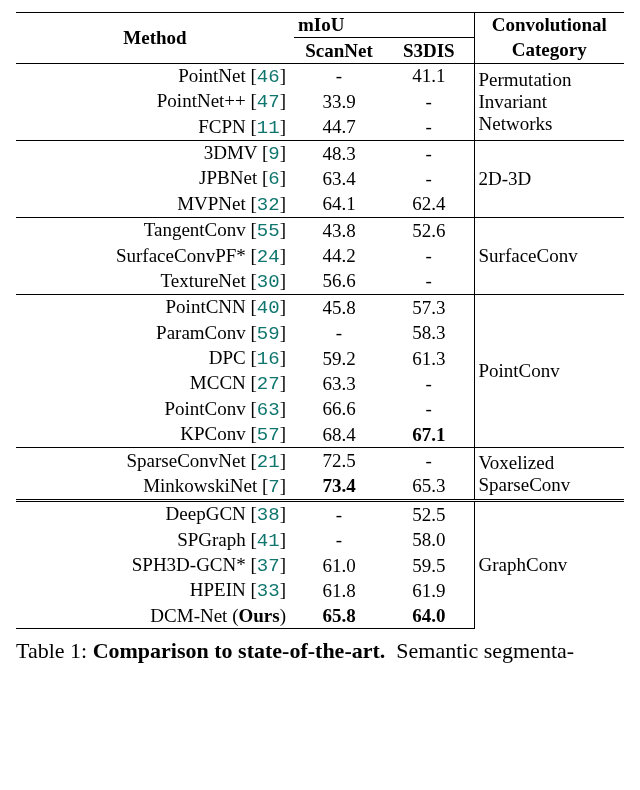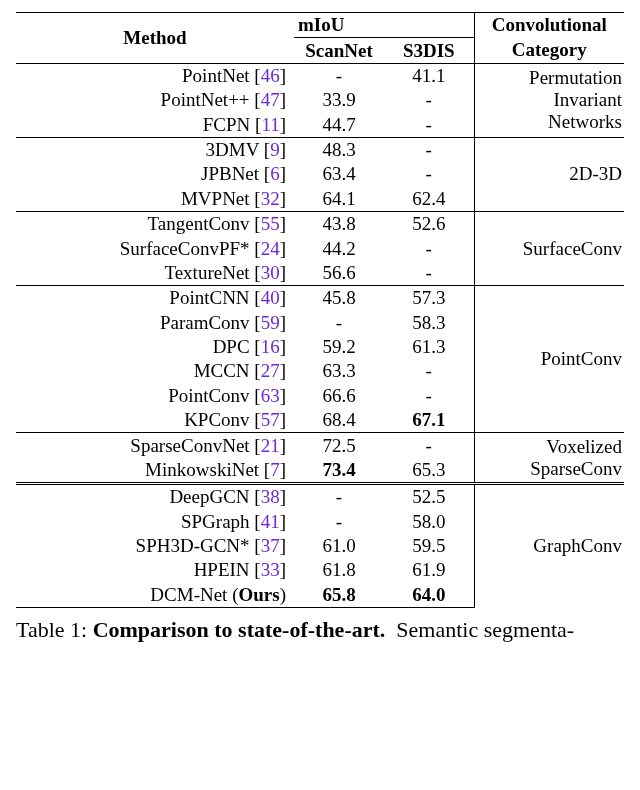--- a/index.html
+++ b/index.html
@@ -26,21 +26,21 @@
     .method-col {
       text-align: right;
       padding-right: 8px;
       white-space: nowrap;
     }
     .num-col {
       text-align: center;
       width: 90px;
     }
     .cat-col {
-      text-align: right;
+      text-align: left;
       padding-right: 2px;
       width: 150px;
       border-left: 1px solid #000;
     }
     .hdr-method {
       text-align: center;
       vertical-align: middle;
       margin-top: 8px;
     }
     .hdr-miou-top {
@@ -57,21 +57,22 @@
     .mid-rule-top td {
       border-top: 1px solid #000;
     }
     .dbl-rule td {
       border-top: 3px double #000;
     }
     .bottom-rule td {
       border-bottom: 1.5px solid #000;
     }
     .ref {
-      color: #6d28d9;
+      color: #0f766e;
+      font-family: Liberation Mono, monospace;
     }
     .bold {
       font-weight: bold;
     }
     .caption {
       margin-top: 9px;
       font-size: 22px;
     }
     .caption-lead {
       font-weight: bold;

